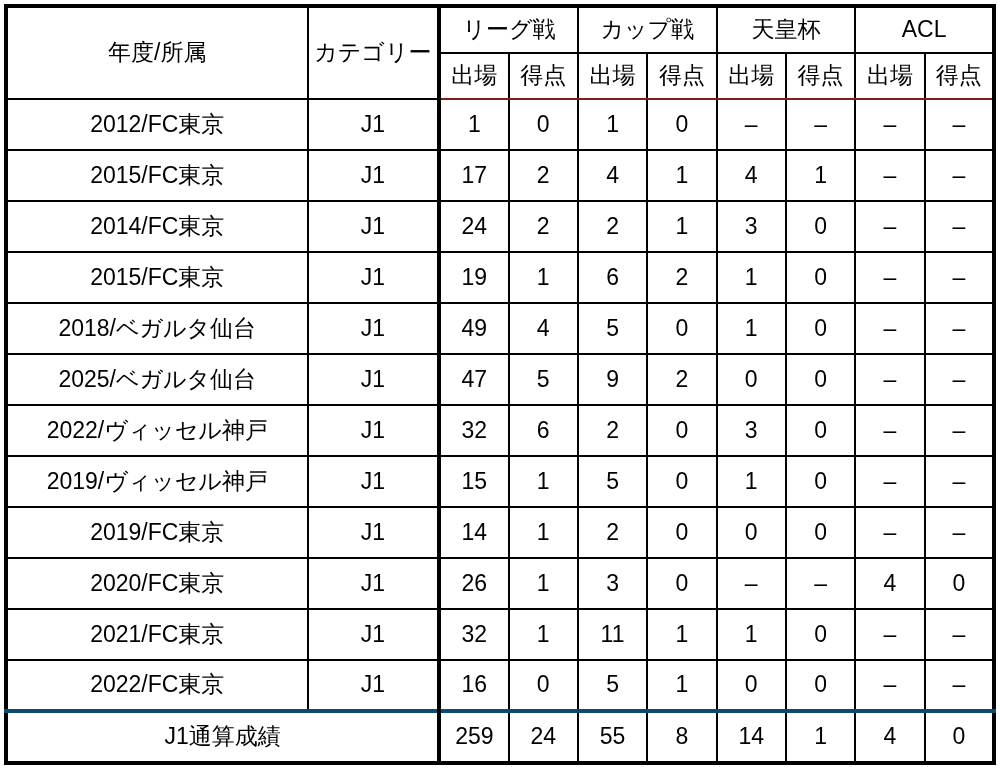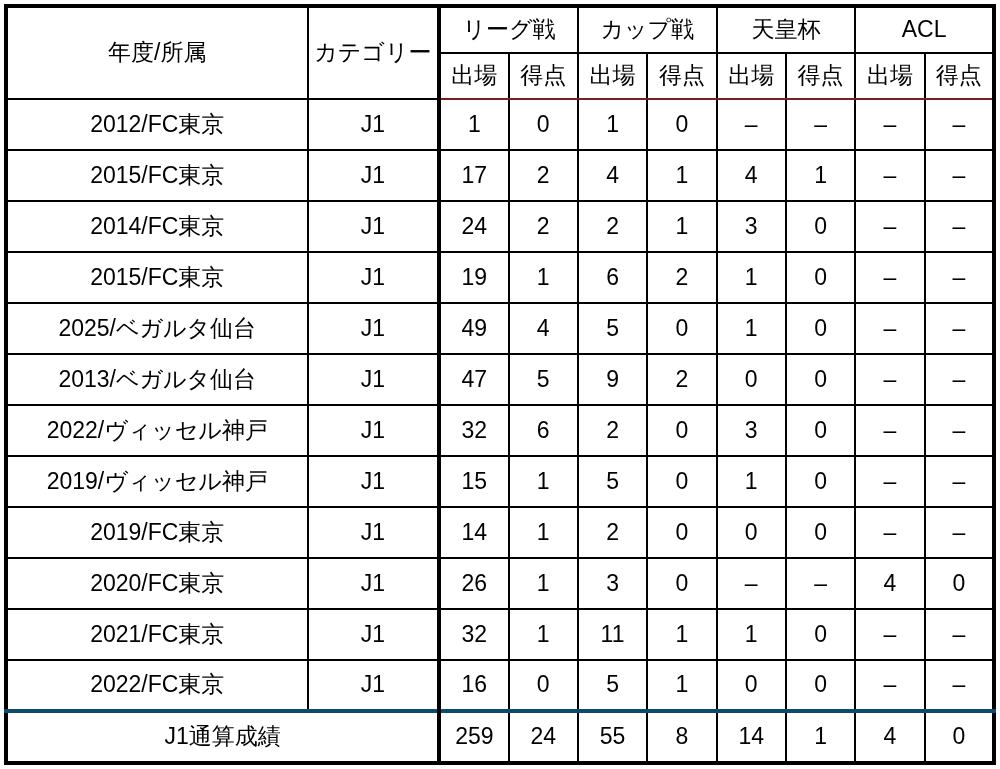--- a/index.html
+++ b/index.html
@@ -130,33 +130,33 @@
         <td class="sl">19</td>
         <td>1</td>
         <td>6</td>
         <td>2</td>
         <td>1</td>
         <td>0</td>
         <td>–</td>
         <td>–</td>
       </tr>
       <tr>
+        <td>2018/ベガルタ仙台</td>
+        <td>J1</td>
+        <td class="sl">49</td>
+        <td>4</td>
+        <td>5</td>
+        <td>0</td>
+        <td>1</td>
+        <td>0</td>
+        <td>–</td>
+        <td>–</td>
+      </tr>
+      <tr>
         <td>2025/ベガルタ仙台</td>
-        <td>J1</td>
-        <td class="sl">49</td>
-        <td>4</td>
-        <td>5</td>
-        <td>0</td>
-        <td>1</td>
-        <td>0</td>
-        <td>–</td>
-        <td>–</td>
-      </tr>
-      <tr>
-        <td>2013/ベガルタ仙台</td>
         <td>J1</td>
         <td class="sl">47</td>
         <td>5</td>
         <td>9</td>
         <td>2</td>
         <td>0</td>
         <td>0</td>
         <td>–</td>
         <td>–</td>
       </tr>

